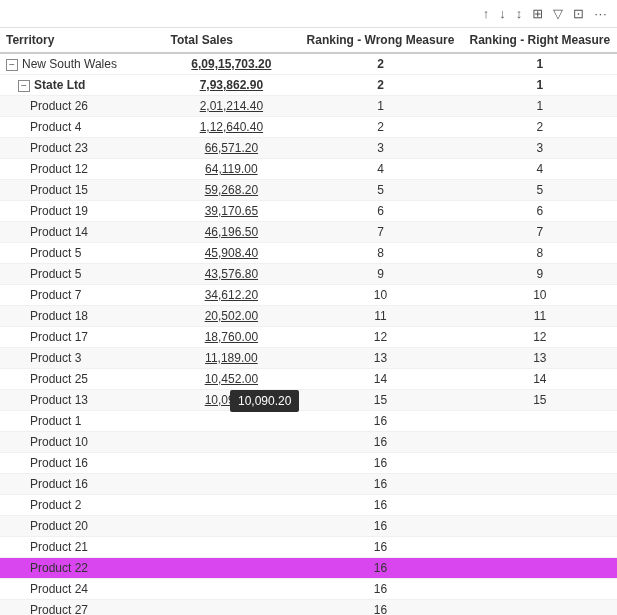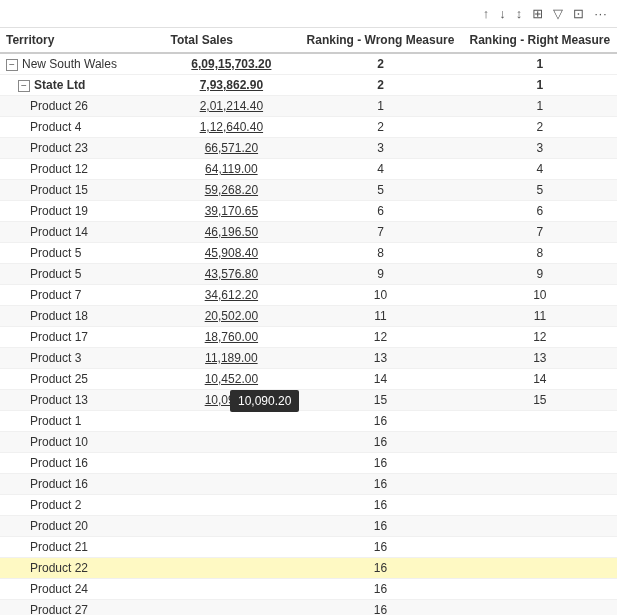--- a/index.html
+++ b/index.html
@@ -284,21 +284,21 @@
           <td class="num"></td>
           <td class="center">16</td>
           <td class="center"></td>
         </tr>
         <tr style="background: rgb(255, 255, 255);">
           <td class="indent-2"><span>Product 21</span></td>
           <td class="num"></td>
           <td class="center">16</td>
           <td class="center"></td>
         </tr>
-        <tr style="background: #fef9c3; margin-left: 48px;">
+        <tr style="background: #d946ef; margin-left: 48px;">
           <td class="indent-2"><span>Product 22</span></td>
           <td class="num"></td>
           <td class="center">16</td>
           <td class="center"></td>
         </tr>
         <tr style="background: rgb(255, 255, 255);">
           <td class="indent-2"><span>Product 24</span></td>
           <td class="num"></td>
           <td class="center">16</td>
           <td class="center"></td>

